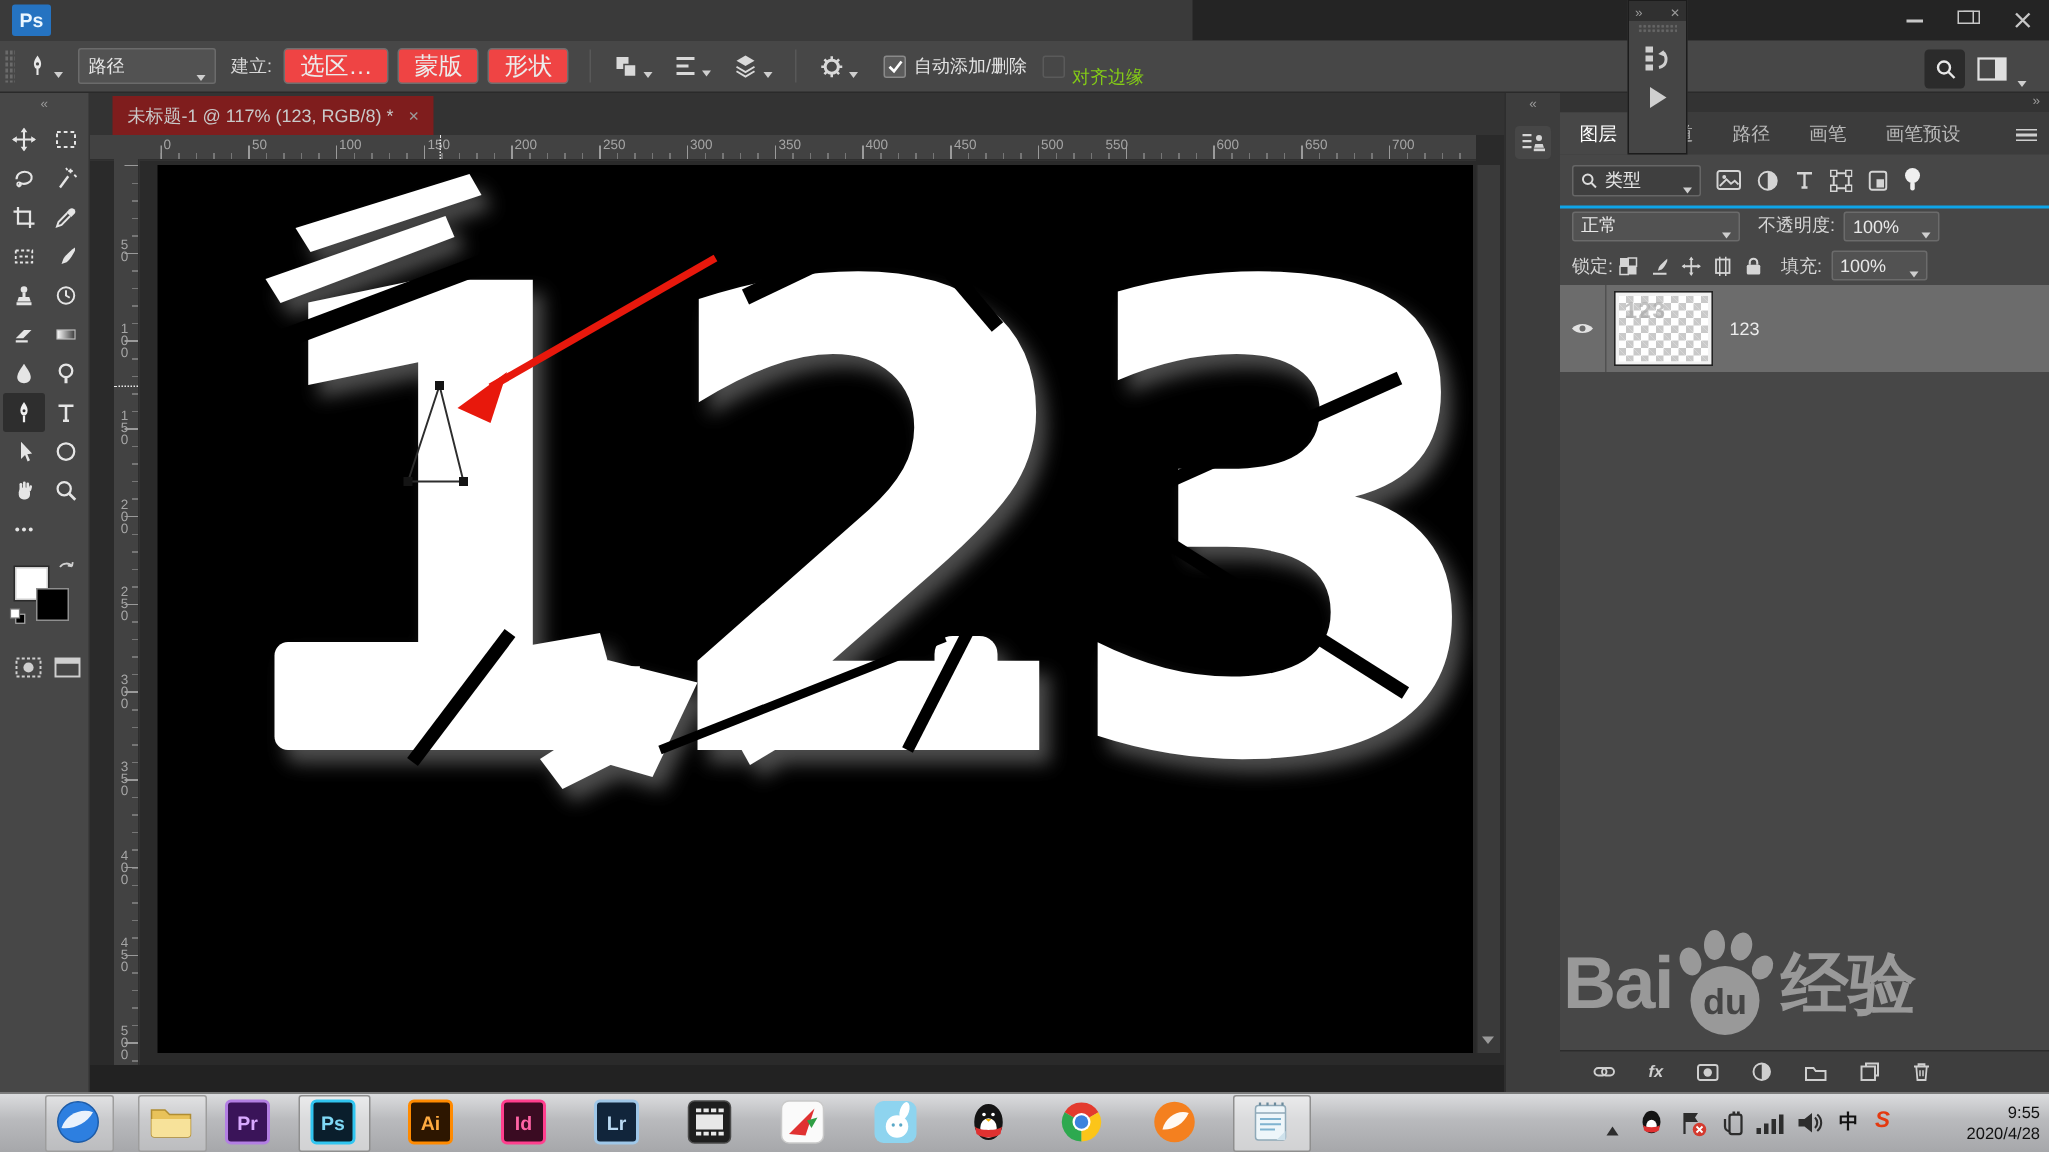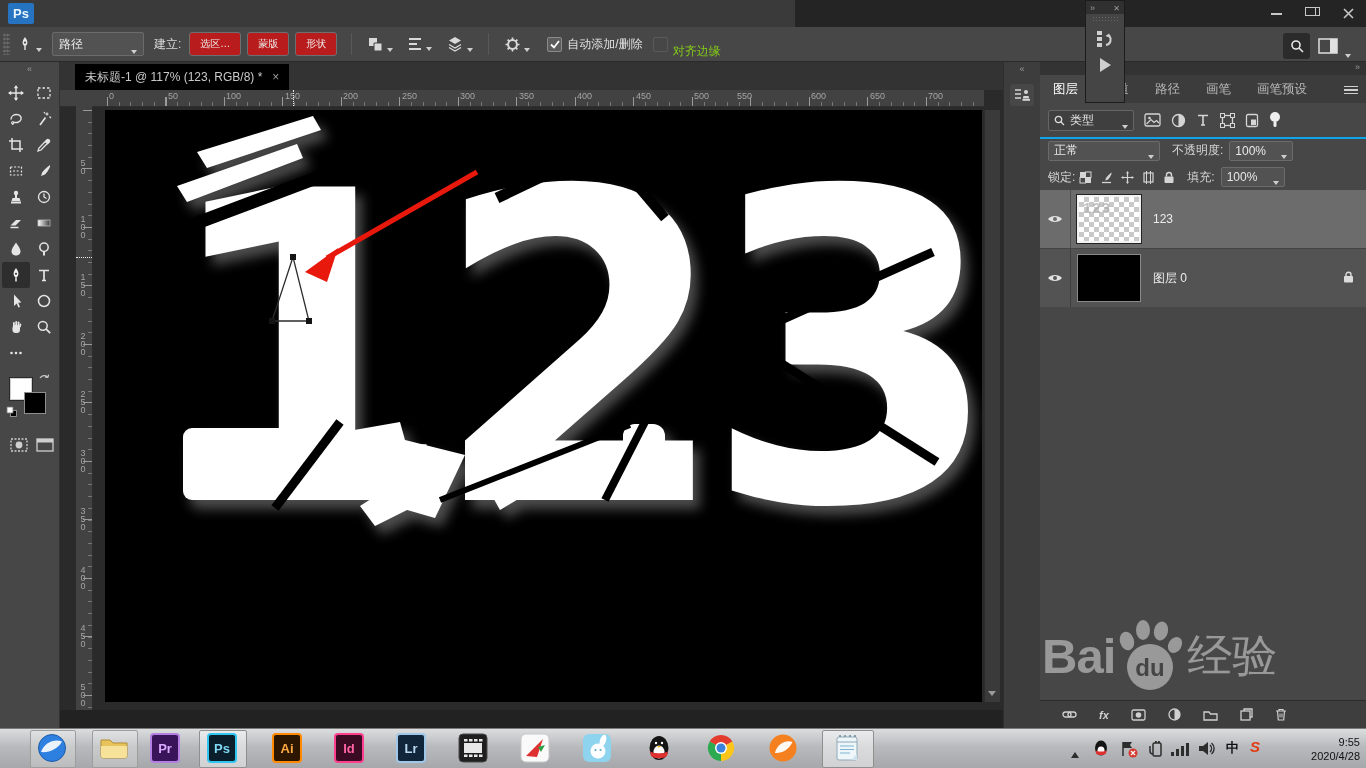--- a/index.html
+++ b/index.html
@@ -22,22 +22,22 @@
   
   .optbar{position:absolute;left:0;top:27px;width:1366px;height:35px;background:#474747;
           border-bottom:1px solid #2a2a2a;display:flex;align-items:center;box-sizing:border-box;}
   .grip{width:7px;height:22px;margin:0 6px 0 3px;
         background-image:radial-gradient(#6a6a6a 1px,transparent 1.2px);
         background-size:3px 4px;}
   .ob-sep{width:1px;height:22px;background:#585858;margin:0 8px;}
   .ob-select{height:22px;background:#525252;border:1px solid #6b6b6b;border-radius:2px;
              color:#e8e8e8;font-size:12px;display:flex;align-items:center;
              padding:0 6px;gap:14px;}
-  .ob-btn{height:22px;background:#b91c1c;border:1px solid #6f6f6f;border-radius:3px;color:#ececec;
-          font-size:10px;display:flex;align-items:center;padding:0 10px;margin-right:6px;}
+  .ob-btn{height:22px;background:#ef4444;border:1px solid #6f6f6f;border-radius:3px;color:#ececec;
+          font-size:16px;display:flex;align-items:center;padding:0 10px;margin-right:6px;}
   .ob-label{color:#d8d8d8;font-size:12px;margin:0 8px 0 10px;}
   .ob-icon{display:flex;align-items:flex-end;margin:0 7px;gap:1px;}
   .chev-d{width:0;height:0;border-left:3.5px solid transparent;border-right:3.5px solid transparent;
           border-top:4px solid #cfcfcf;display:inline-block;margin-left:2px;align-self:flex-end;margin-bottom:1px;}
   .cb{width:13px;height:13px;border:1px solid #8a8a8a;border-radius:2px;background:#5c5c5c;
       display:inline-flex;align-items:center;justify-content:center;margin:0 5px 0 10px;}
   .cb.off{background:transparent;border-color:#5a5a5a;}
   .ob-label2{color:#e2e2e2;font-size:12px;}
   .ob-label2.dis{color:#84cc16;margin-top:14px;}
   
@@ -49,21 +49,21 @@
   .fp-head .r::before{content:"✕";font-size:8px;}
   .fp-grip{height:6px;margin:2px 6px;background-image:radial-gradient(#666 0.8px,transparent 1px);background-size:3px 3px;}
   .fp-play{width:0;height:0;border-left:11px solid #cfcfcf;border-top:7px solid transparent;
            border-bottom:7px solid transparent;margin:8px auto;}
   
   .srch{position:absolute;left:1283px;top:33px;width:27px;height:26px;background:#2b2b2b;
         border-radius:3px;display:flex;align-items:center;justify-content:center;z-index:6;}
   .wsp{position:absolute;left:1318px;top:33px;width:40px;height:26px;display:flex;align-items:center;gap:5px;z-index:6;}
   
   .tabrow{position:absolute;left:60px;top:62px;width:943px;height:28px;background:#333;}
-  .doctab{position:absolute;left:15px;top:2px;height:26px;background:#000000;color:#c9c9c9;
+  .doctab{position:absolute;left:15px;top:2px;height:26px;background:#7f1d1d;color:#c9c9c9;
           font-size:12px;display:flex;align-items:center;padding:0 10px;gap:10px;}
   .tabclose{color:#9a9a9a;font-size:12px;}
   
   .toolbar{position:absolute;left:0;top:62px;width:60px;height:666px;background:#474747;border-right:1px solid #333;box-sizing:border-box;}
   .tb-collapse{color:#9a9a9a;font-size:9px;text-align:center;display:block;margin-top:2px;}
   .tb-collapse::before{content:"«";}
   .tgrid{margin-top:6px;margin-left:2px;display:grid;grid-template-columns:28px 28px;grid-auto-rows:26px;}
   .tcell{display:flex;align-items:center;justify-content:center;}
   .tcell.sel{background:#2e2e2e;border-radius:2px;}
   .swatches{position:relative;margin-top:8px;height:50px;}
@@ -135,21 +135,21 @@
   .thumb.black{background:#000;border:1px solid #8a8a8a;}
   .thumbtxt{position:absolute;left:4px;top:2px;color:#aaa;opacity:.7;font-weight:bold;font-size:15px;letter-spacing:1px;}
   .lname{color:#ececec;font-size:12px;margin-left:12px;}
   .llock{margin-left:auto;margin-right:12px;}
   .pbottom{position:absolute;left:0;top:638px;width:326px;height:28px;background:#3e3e3e;border-top:1px solid #2c2c2c;display:flex;align-items:center;box-sizing:border-box;}
   .pbico{margin-left:22px;display:flex;align-items:center;color:#cfcfcf;font-size:11px;font-style:italic;font-weight:bold;}
   
   .watermark{position:absolute;left:1042px;top:620px;width:312px;z-index:60;color:rgba(235,235,235,.5);pointer-events:none;}
   .wm1{display:flex;align-items:center;}
   .wm-bai{font-size:49px;font-weight:bold;letter-spacing:-1px;}
-  .wm-cn{font-size:45px;font-weight:normal;margin-left:2px;}
+  .wm-cn{font-size:45px;font-weight:bold;margin-left:2px;}
   .wm2{font-size:30px;font-weight:bold;margin-top:-6px;letter-spacing:0;}
   
   .taskbar{position:absolute;left:0;top:728px;width:1366px;height:40px;z-index:80;
            background:linear-gradient(#dcdddf,#b9babd 45%,#a6a7aa);border-top:1px solid #7a7a7a;box-sizing:border-box;}
   .appframe{position:absolute;top:1px;height:36px;border:1px solid #8f8f8f;background:rgba(252,252,252,.5);border-radius:2px;}
   .appframe.soft{background:rgba(252,252,252,.25);border-color:#9d9d9d;}
   .app{position:absolute;top:4px;width:30px;height:30px;border-radius:14px;}
   .tile{width:30px;height:30px;border-radius:4px;border:2px solid;display:flex;align-items:center;justify-content:center;
         font-weight:bold;font-size:13px;box-sizing:border-box;font-family:"Liberation Sans",sans-serif;}
   .tray{position:absolute;top:0;height:40px;}
@@ -671,36 +671,20 @@
         <svg width="16" height="10">
             <path d="M1 5 C4 1 12 1 15 5 C12 9 4 9 1 5 Z" fill="#e2e2e2"></path>
             <circle cx="8" cy="5" r="2" fill="#6c6c6c"></circle>
           </svg>
       </span>
       <div class="thumb checker">
         <span class="thumbtxt">123</span>
       </div>
       <span class="lname">123</span>
     </div>
-    <div class="lrow lrow2">
-      <span class="eyebox">
-        <svg width="16" height="10">
-            <path d="M1 5 C4 1 12 1 15 5 C12 9 4 9 1 5 Z" fill="#e2e2e2"></path>
-            <circle cx="8" cy="5" r="2" fill="#555"></circle>
-          </svg>
-      </span>
-      <div class="thumb black"></div>
-      <span class="lname">图层 0</span>
-      <span class="llock">
-        <svg width="11" height="12">
-            <rect x="1" y="5" width="9" height="6.5" rx="1" fill="#dcdcdc"></rect>
-            <path d="M3 5 V3.8 a2.5 2.5 0 0 1 5 0 V5" stroke="#dcdcdc" stroke-width="1.4" fill="none"></path>
-          </svg>
-      </span>
-    </div>
 
     <div class="pbottom">
       <span class="pbico">
           <svg width="15" height="11">
             <rect x="1" y="3" width="8" height="5" rx="2.5" fill="none" stroke="#cfcfcf" stroke-width="1.3"></rect>
             <rect x="6" y="3" width="8" height="5" rx="2.5" fill="none" stroke="#cfcfcf" stroke-width="1.3"></rect>
           </svg>
         </span>
       <span class="pbico">
           <span>fx</span>

